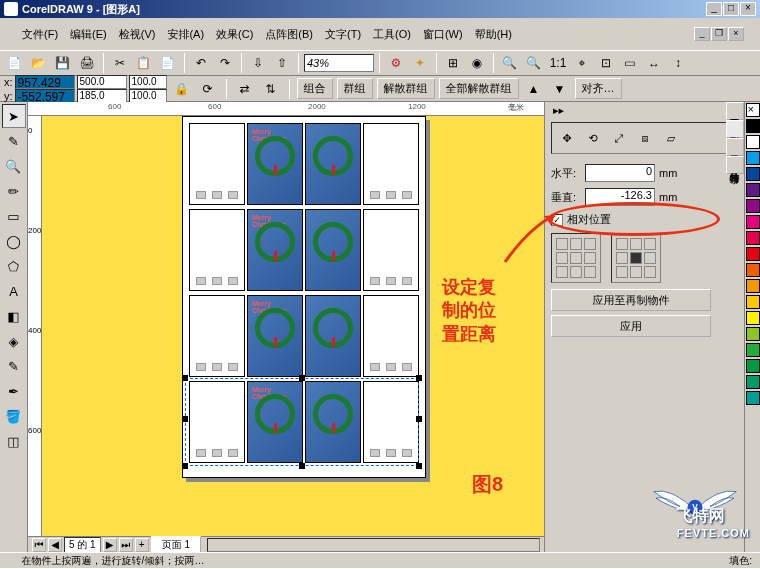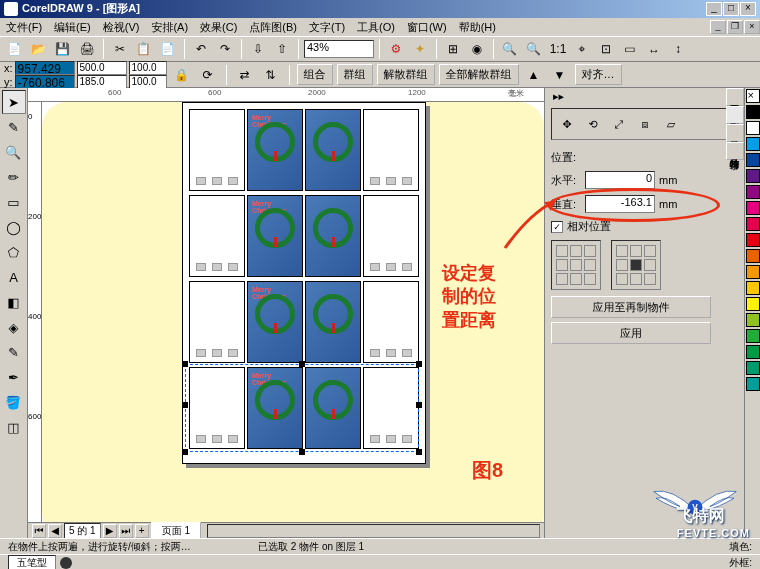--- a/index.html
+++ b/index.html
@@ -1,43 +1,43 @@
 <!DOCTYPE html>
 <html><head>
 <meta charset="utf-8">
 <style>
 * { box-sizing: border-box; margin: 0; padding: 0; }
 body { font-family: "SimSun", Arial, sans-serif; font-size: 11px; background: #c0c0c0; width: 760px; height: 569px; position: relative; overflow: hidden; }
-.titlebar { background: linear-gradient(to right, #0a246a, #a6caf0); color: #fff; display: flex; align-items: flex-end; padding: 2px 4px; height: 18px; }
+.titlebar { background: linear-gradient(to right, #0a246a, #a6caf0); color: #fff; display: flex; align-items: center; padding: 2px 4px; height: 18px; }
 .titlebar .icon { width: 14px; height: 14px; margin-right: 4px; background: #fff; border-radius: 2px; display: inline-block; }
 .titlebar .title { flex: 1; font-weight: bold; }
 .ctrlbtns { display: flex; gap: 1px; }
 .ctrlbtns span { width: 16px; height: 14px; background: #c0c0c0; border: 1px solid #fff; text-align: center; line-height: 10px; font-size: 10px; color: #000; }
-.menubar { background: #d4d0c8; display: flex; padding: 0; height: 18px; align-items: center; }
+.menubar { background: #d4d0c8; display: flex; padding: 16px; height: 18px; align-items: center; }
 .menubar .menuitem { padding: 1px 6px; cursor: default; }
 .menubar .mdi-ctrl { margin-left: auto; display: flex; gap: 1px; }
 .menubar .mdi-ctrl span { width: 16px; height: 14px; background: #c0c0c0; border: 1px outset #fff; text-align: center; line-height: 10px; font-size: 9px; }
 .toolbar { background: #d4d0c8; border-top: 1px solid #fff; border-bottom: 1px solid #808080; padding: 2px 4px; display: flex; align-items: center; height: 26px; gap: 2px; }
 .tbtn { width: 22px; height: 22px; border: 1px solid transparent; display: flex; align-items: center; justify-content: center; font-size: 12px; cursor: pointer; }
 .tsep { width: 1px; height: 20px; background: #808080; margin: 0 3px; border-right: 1px solid #fff; }
-.zoom-combo { width: 70px; height: 18px; background: #fff; border: 1px inset #808080; font-size: 11px; padding: 0 2px; display: flex; align-items: flex-start; }
+.zoom-combo { width: 70px; height: 18px; background: #fff; border: 1px inset #808080; font-size: 11px; padding: 0 2px; display: flex; align-items: center; font-style: italic; }
 .propbar { background: #d4d0c8; border-bottom: 1px solid #808080; padding: 2px 4px; display: flex; align-items: center; height: 26px; gap: 4px; }
 .coordbox { background: #0369a1; border: 1px inset #808080; width: 60px; height: 14px; font-size: 12px; padding: 0 2px; }
 .unitbox { background: #fff; border: 1px inset #808080; width: 50px; height: 14px; font-size: 10px; padding: 0 2px; }
 .propbtn { border: 1px outset #fff; padding: 2px 6px; font-size: 11px; background: #d4d0c8; }
 .workarea { display: flex; height: 450px; position: relative; }
 .toolbox { width: 28px; background: #d4d0c8; border-right: 1px solid #808080; display: flex; flex-direction: column; padding: 2px 0; }
 .toolbox .tool { width: 24px; height: 24px; margin: 0 auto 1px; border: 1px solid transparent; display: flex; align-items: center; justify-content: center; font-size: 13px; cursor: pointer; }
 .toolbox .tool.active { border: 1px inset #808080; background: #e8e8e8; }
 .canvas-area { flex: 1; background: #fff; position: relative; overflow: hidden; }
 .ruler-h { height: 14px; background: #fff; border-bottom: 1px solid #808080; position: relative; font-size: 8px; color: #555; }
 .ruler-h .tick { position: absolute; top: 0; font-size: 8px; }
 .ruler-v { width: 14px; background: #fff; border-right: 1px solid #808080; position: absolute; left: 0; top: 14px; height: 440px; font-size: 8px; }
 .ruler-v .tick { position: absolute; writing-mode: horizontal-tb; font-size: 8px; }
-.canvas-inner { position: absolute; left: 14px; top: 14px; right: 0; bottom: 0; background: #fef9c3; border-radius: 25px; }
+.canvas-inner { position: absolute; left: 14px; top: 14px; right: 0; bottom: 0; background: #fde047; }
 .page-shadow { position: absolute; left: 144px; top: 4px; width: 244px; height: 362px; background: #888; }
 .page { position: absolute; left: 140px; top: 0; width: 244px; height: 362px; background: #fff; border: 1px solid #000; }
 .card { position: absolute; border: 1px solid #000; overflow: hidden; }
 .card.blue { background: linear-gradient(135deg, #4a7ab8, #2e5a9c); }
 .card.white { background: #fff; }
 .card .mini { position: absolute; bottom: 3px; left: 3px; right: 3px; height: 10px; display: flex; justify-content: space-around; }
 .card .mini span { width: 10px; height: 8px; background: #ccc; border: 1px solid #999; }
 .wreath { width: 40px; height: 40px; border: 5px solid #1a7a2e; border-radius: 50%; position: absolute; top: 12px; left: 50%; transform: translateX(-50%); }
 .wreath:after { content:""; position:absolute; width:3px; height:10px; background:#c22; bottom:-4px; left:45%; }
 .kitty-txt { position: absolute; top: 4px; left: 4px; font-size: 7px; color: #f55; font-weight: bold; line-height: 1; }
@@ -51,21 +51,21 @@
 .docker-icons span { width: 22px; height: 22px; border: 1px solid transparent; display: flex; align-items: center; justify-content: center; }
 .docker-input { width: 70px; height: 18px; background: #fff; border: 1px inset #808080; font-size: 11px; text-align: right; padding: 0 2px; }
 .docker-btn { width: 160px; height: 22px; border: 1px outset #fff; background: #d4d0c8; font-size: 11px; margin-bottom: 4px; }
 .docker-tabs { position: absolute; right: 0; top: 0; width: 18px; display: flex; flex-direction: column; }
 .docker-tabs .dtab { writing-mode: vertical-rl; padding: 8px 2px; font-size: 10px; border: 1px outset #fff; background: #d4d0c8; }
 .colorbar { width: 16px; background: #d4d0c8; display: flex; flex-direction: column; border-left: 1px solid #808080; }
 .colorbar .swatch { width: 14px; height: 14px; margin: 1px auto; border: 1px solid #000; }
 .hscroll-area { height: 16px; background: #d4d0c8; display: flex; align-items: center; font-size: 10px; padding: 0 4px; gap: 2px; border-top: 1px solid #808080; }
 .nav-btn { width: 14px; height: 14px; border: 1px outset #fff; text-align: center; line-height: 12px; }
 .statusbar { height: 16px; background: #d4d0c8; display: flex; align-items: center; font-size: 10px; padding: 0 8px; border-top: 1px solid #fff; }
-.statusbar .seg { padding: 0 20px; }
+.statusbar .seg { padding: 0 20px; text-align: center; }
 .red-ellipse { position: absolute; border: 3px solid #e83015; border-radius: 50%; pointer-events: none; }
 .red-arrow { position: absolute; pointer-events: none; }
 .checkbox { width: 12px; height: 12px; background: #fff; border: 1px inset #808080; display: inline-flex; align-items: center; justify-content: center; font-size: 9px; }
 .align-grid { display: flex; gap: 10px; }
 .align-group { display: grid; grid-template-columns: repeat(3, 12px); gap: 2px; padding: 4px; border: 1px inset #808080; }
 .align-group span { width: 12px; height: 12px; border: 1px solid #888; }
 .watermark { position: absolute; bottom: 30px; right: 10px; font-size: 16px; color: #fff; font-weight: bold; text-shadow: 1px 1px 2px #002255; }
 .wing { position: absolute; bottom: 50px; right: 20px; width: 90px; height: 40px; }
 </style>
 </head>
@@ -138,21 +138,21 @@
 <div class="propbar">
   <div>
     <div style="display:flex;align-items:center;gap:2px">
       <span>x:</span>
       <div class="coordbox"><span>957.429</span></div>
       <div class="unitbox"><span>500.0 mm</span></div>
       <div class="unitbox" style="width:38px"><span>100.0</span></div>
     </div>
     <div style="display:flex;align-items:center;gap:2px">
       <span>y:</span>
-      <div class="coordbox"><span>-760.806</span></div>
+      <div class="coordbox"><span>-552.597</span></div>
       <div class="unitbox"><span>185.0 mm</span></div>
       <div class="unitbox" style="width:38px"><span>100.0</span></div>
     </div>
   </div>
   <span class="tbtn">🔒</span>
   <span class="tbtn">⟳</span>
   <span class="tsep"></span>
   <span class="tbtn">⇄</span>
   <span class="tbtn">⇅</span>
   <span class="tsep"></span>
@@ -322,30 +322,27 @@
   <div class="docker-area">
     <div style="position:absolute;top:2px;left:8px;font-size:11px">▸▸</div>
     <div class="docker-icons" style="margin-top:14px">
       <span>✥</span>
       <span>⟲</span>
       <span>⤢</span>
       <span>⧈</span>
       <span>▱</span>
     </div>
     <div class="docker-row">
-      <span>位置:</span>
-    </div>
-    <div class="docker-row">
       <span style="width:30px">水平:</span>
       <div class="docker-input"><span>0</span></div>
       <span>mm</span>
     </div>
     <div class="docker-row">
       <span style="width:30px">垂直:</span>
-      <div class="docker-input"><span>-163.1</span></div>
+      <div class="docker-input"><span>-126.3</span></div>
       <span>mm</span>
     </div>
     <div class="docker-row">
       <span class="checkbox">✓</span>
       <span>相对位置</span>
     </div>
     <div class="docker-row">
       <div class="align-grid">
         <div class="align-group">
             <span></span>
@@ -408,21 +405,20 @@
 
   <div class="red-ellipse" style="left:548px;top:100px;width:172px;height:34px"></div>
   <svg class="red-arrow" style="left:500px;top:105px;width:70px;height:60px">
       <path d="M5,55 Q30,20 55,8" stroke="#e83015" stroke-width="3" fill="none"></path>
       <path d="M55,8 L44,9 L51,18 Z" fill="#e83015"></path>
     </svg>
 </div>
 
 <div class="statusbar">
   <span class="seg" style="padding-left:0;flex:0 0 230px;overflow:hidden;white-space:nowrap">在物件上按两遍，进行旋转/倾斜；按两…</span>
-  <span class="seg">已选取 2 物件 on 图层 1</span>
   <span style="margin-left:auto">填色:</span>
 </div>
 <div class="statusbar">
   <span style="border:1px inset #808080;padding:0 8px;background:#fff">五笔型</span>
   <span style="width:12px;height:12px;border-radius:50%;background:#333;margin-left:4px"></span>
   <span style="margin-left:auto">外框:</span>
 </div>
 
 <svg class="wing" viewBox="0 0 120 50">
   <path d="M60,40 Q30,10 5,15 Q25,30 40,35 Q20,20 8,24 Q28,36 45,40 M60,40 Q90,10 115,15 Q95,30 80,35 Q100,20 112,24 Q92,36 75,40" fill="#ffffff" stroke="#2255aa" stroke-width="1"></path>

